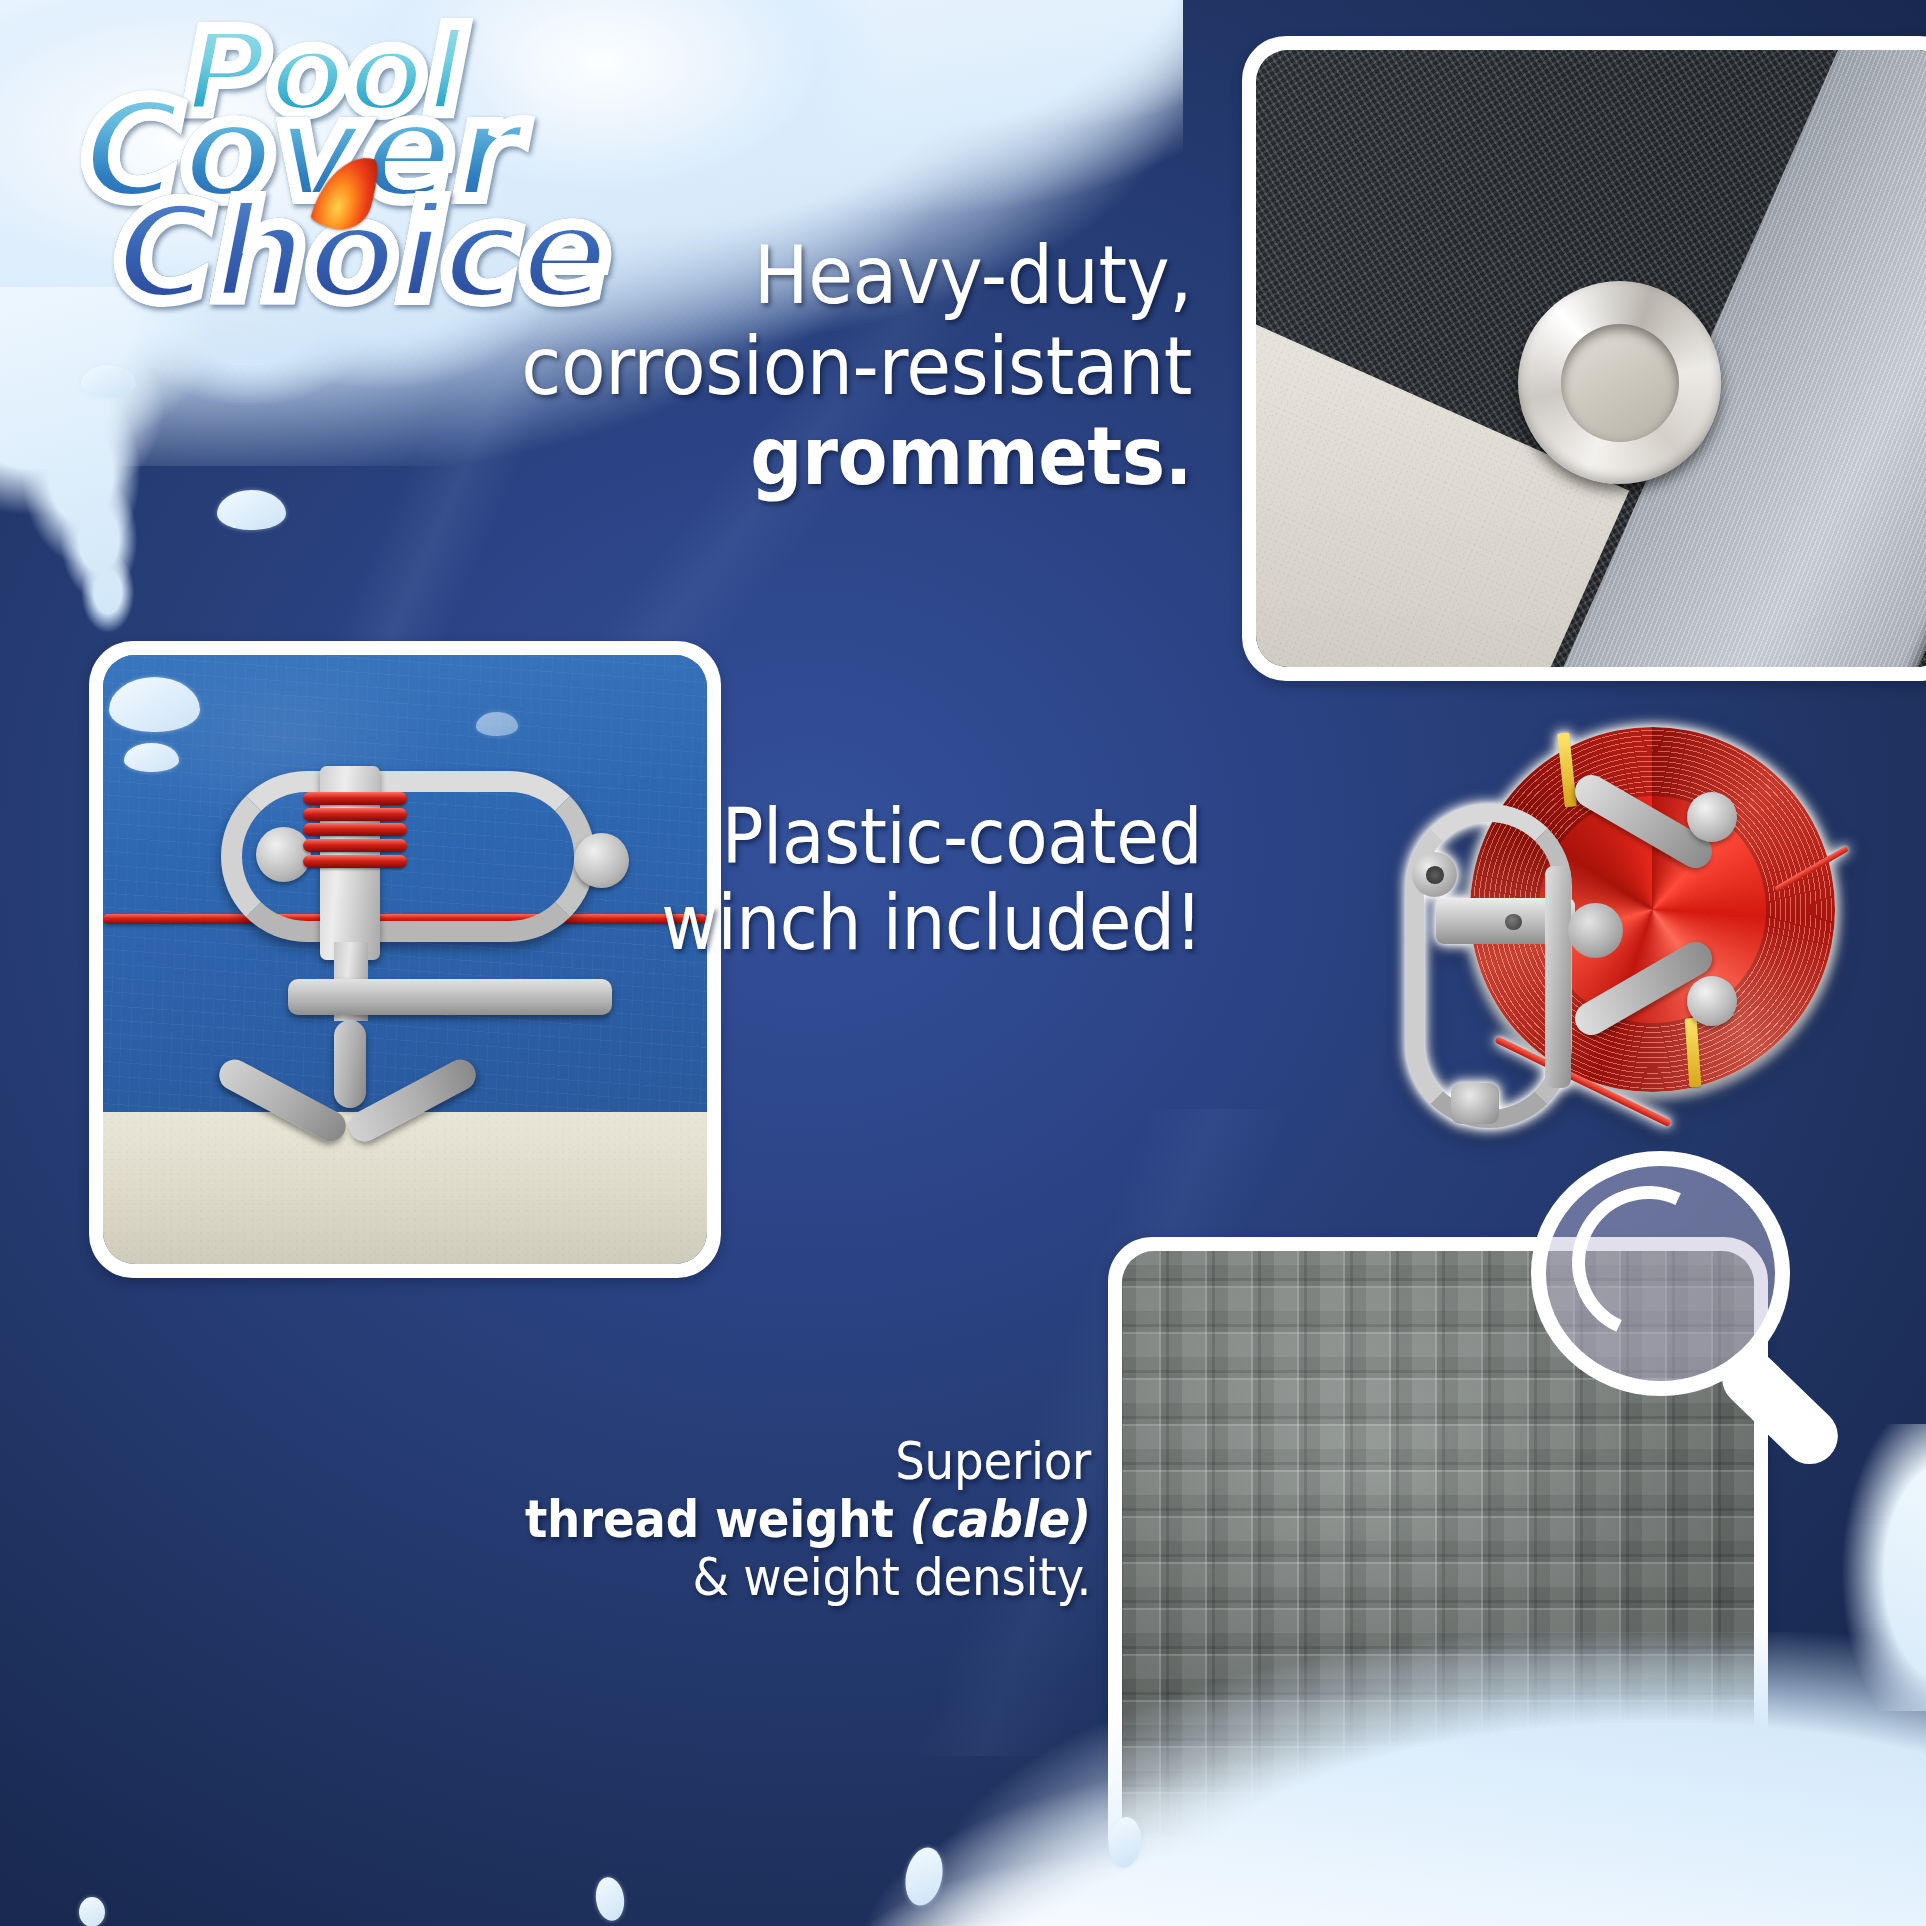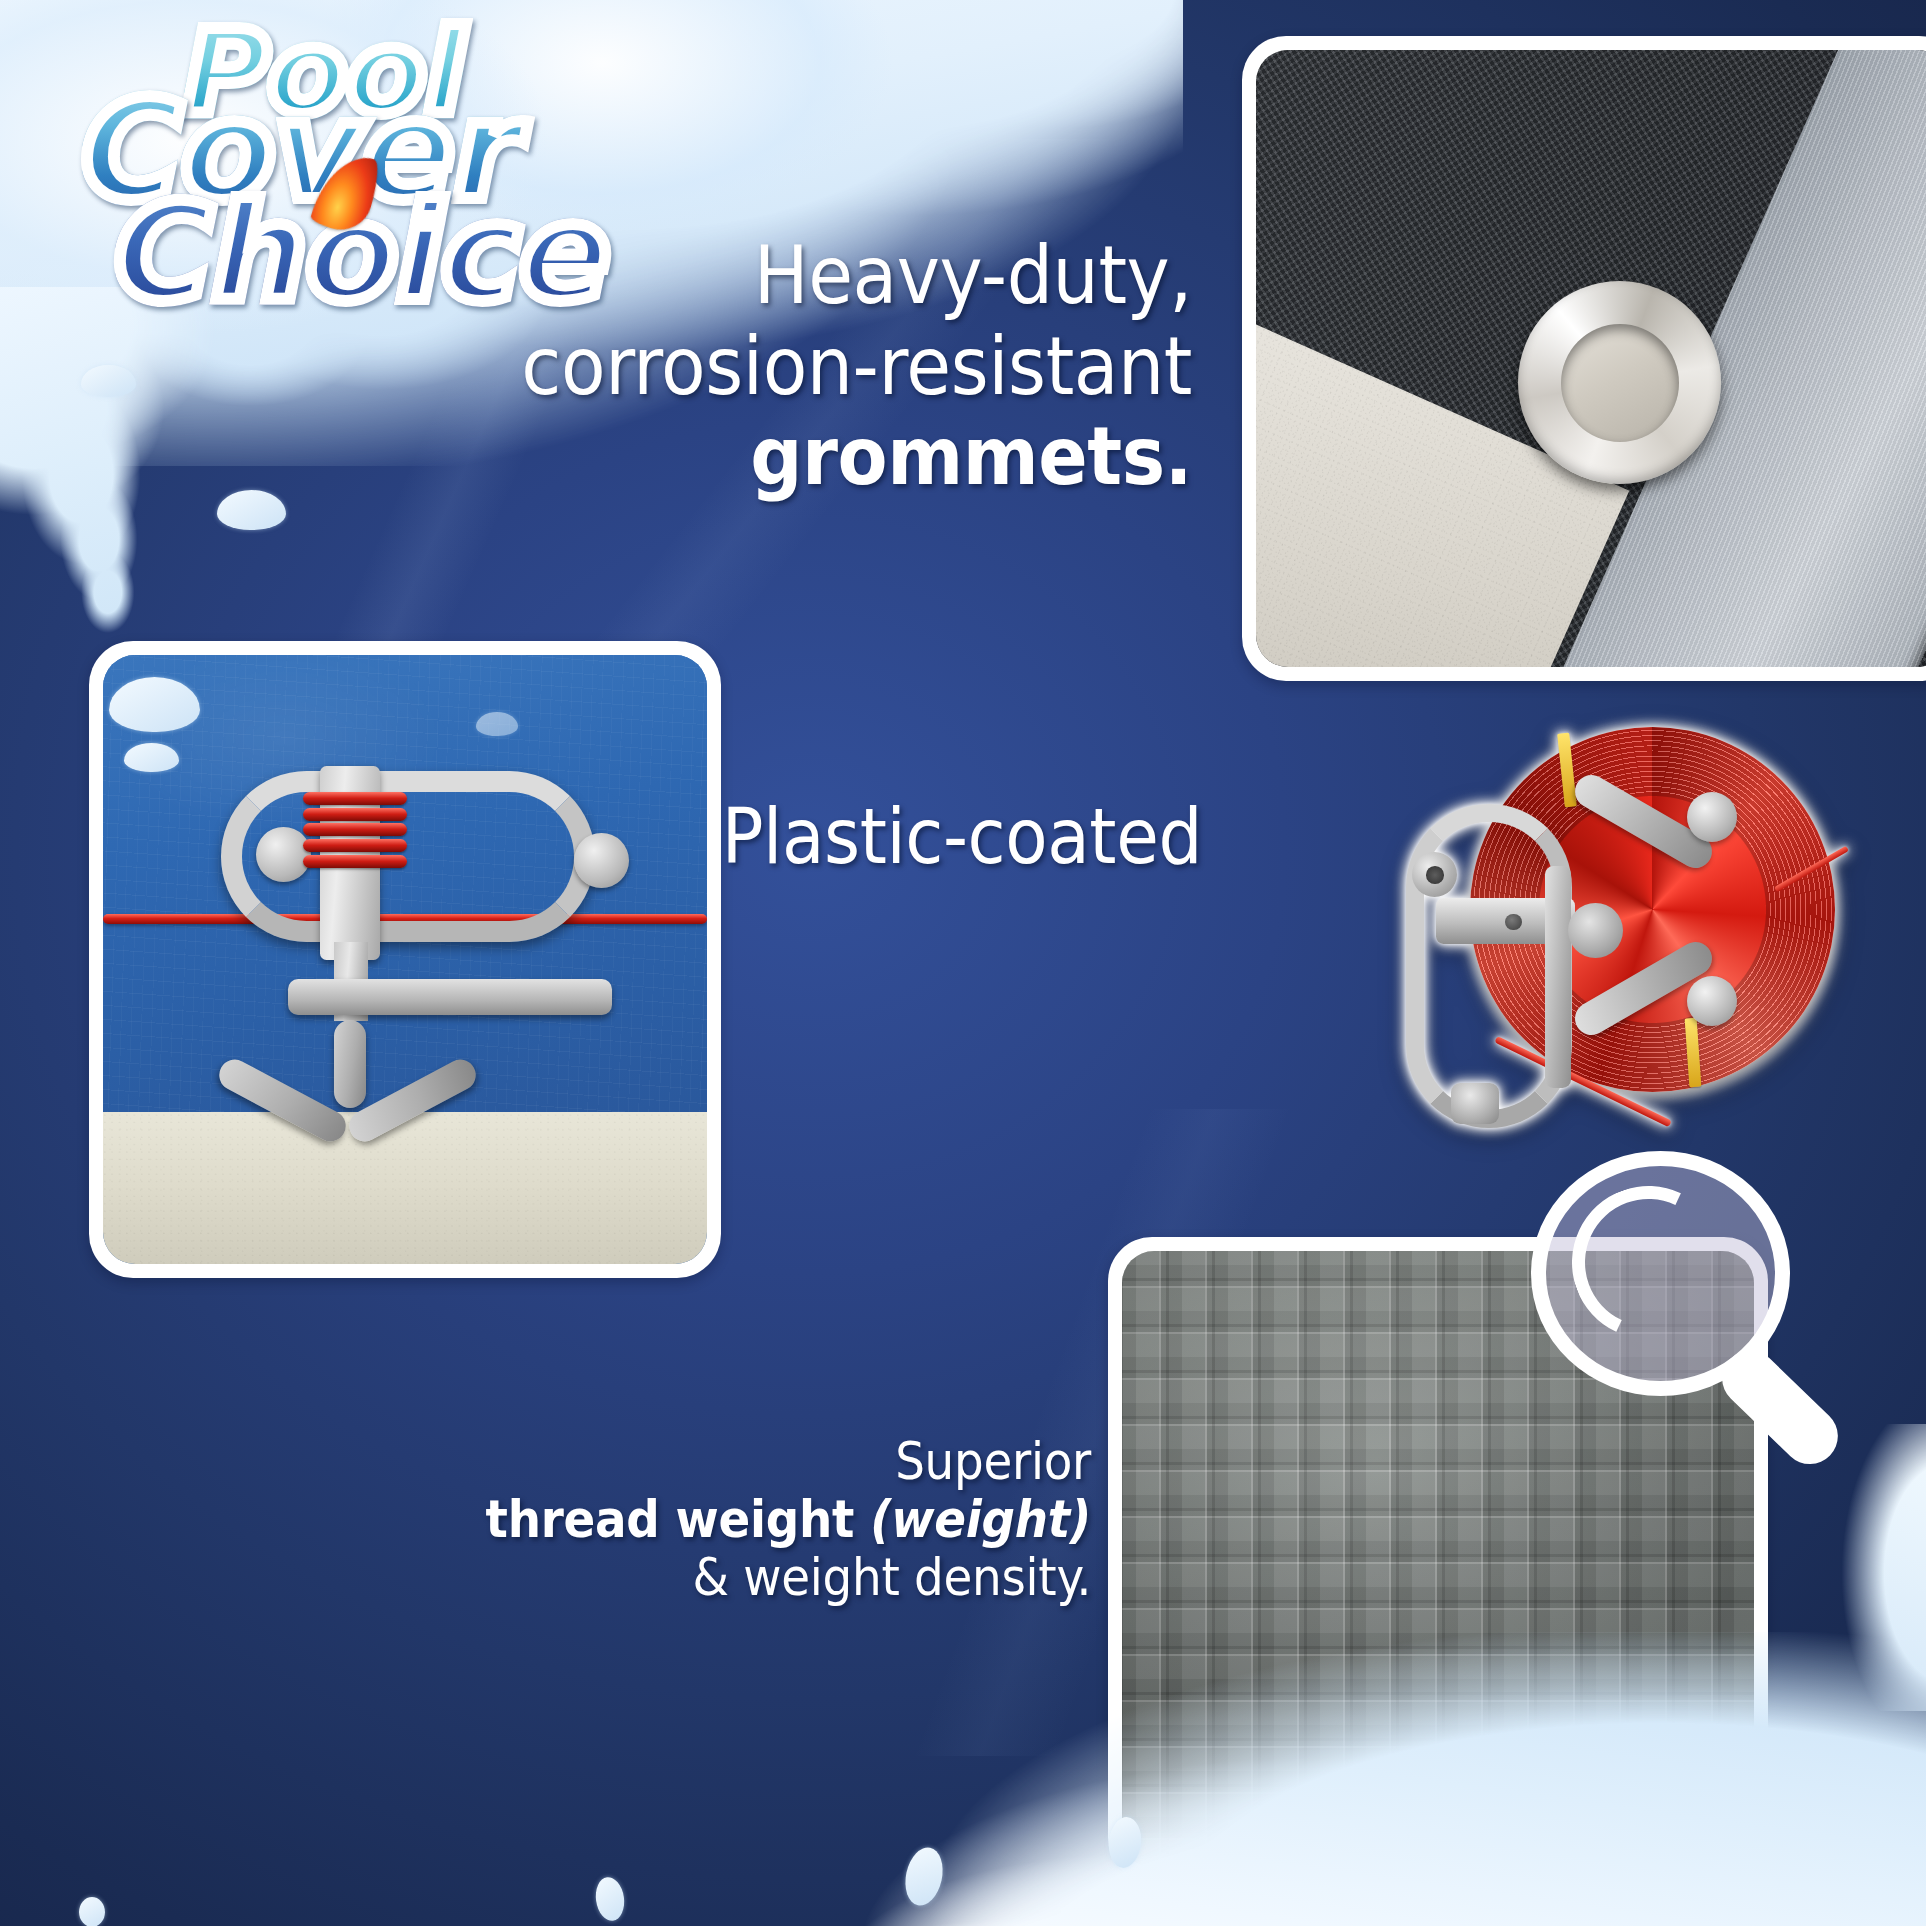--- a/index.html
+++ b/index.html
@@ -386,22 +386,23 @@
   </div>
 
   <div class="feature" id="feat-grommets">
     <span class="ln lt">Heavy-duty,</span>
     <span class="ln lt">corrosion-resistant</span>
     <span class="ln bd">grommets.</span>
   </div>
 
   <div class="feature" id="feat-cable">
     <span class="ln lt">Plastic-coated</span>
+    <span class="ln lt">winch included!</span>
   </div>
 
   <div class="feature" id="feat-scrim">
     <span class="ln lt">Superior</span>
-    <span class="ln"><span class="bd">thread weight </span><span class="bdi">(weight)</span></span>
+    <span class="ln"><span class="bd">thread weight </span><span class="bdi">(cable)</span></span>
     <span class="ln lt">&amp; weight density.</span>
   </div>
 
 </div>
 
 
 </body></html>

